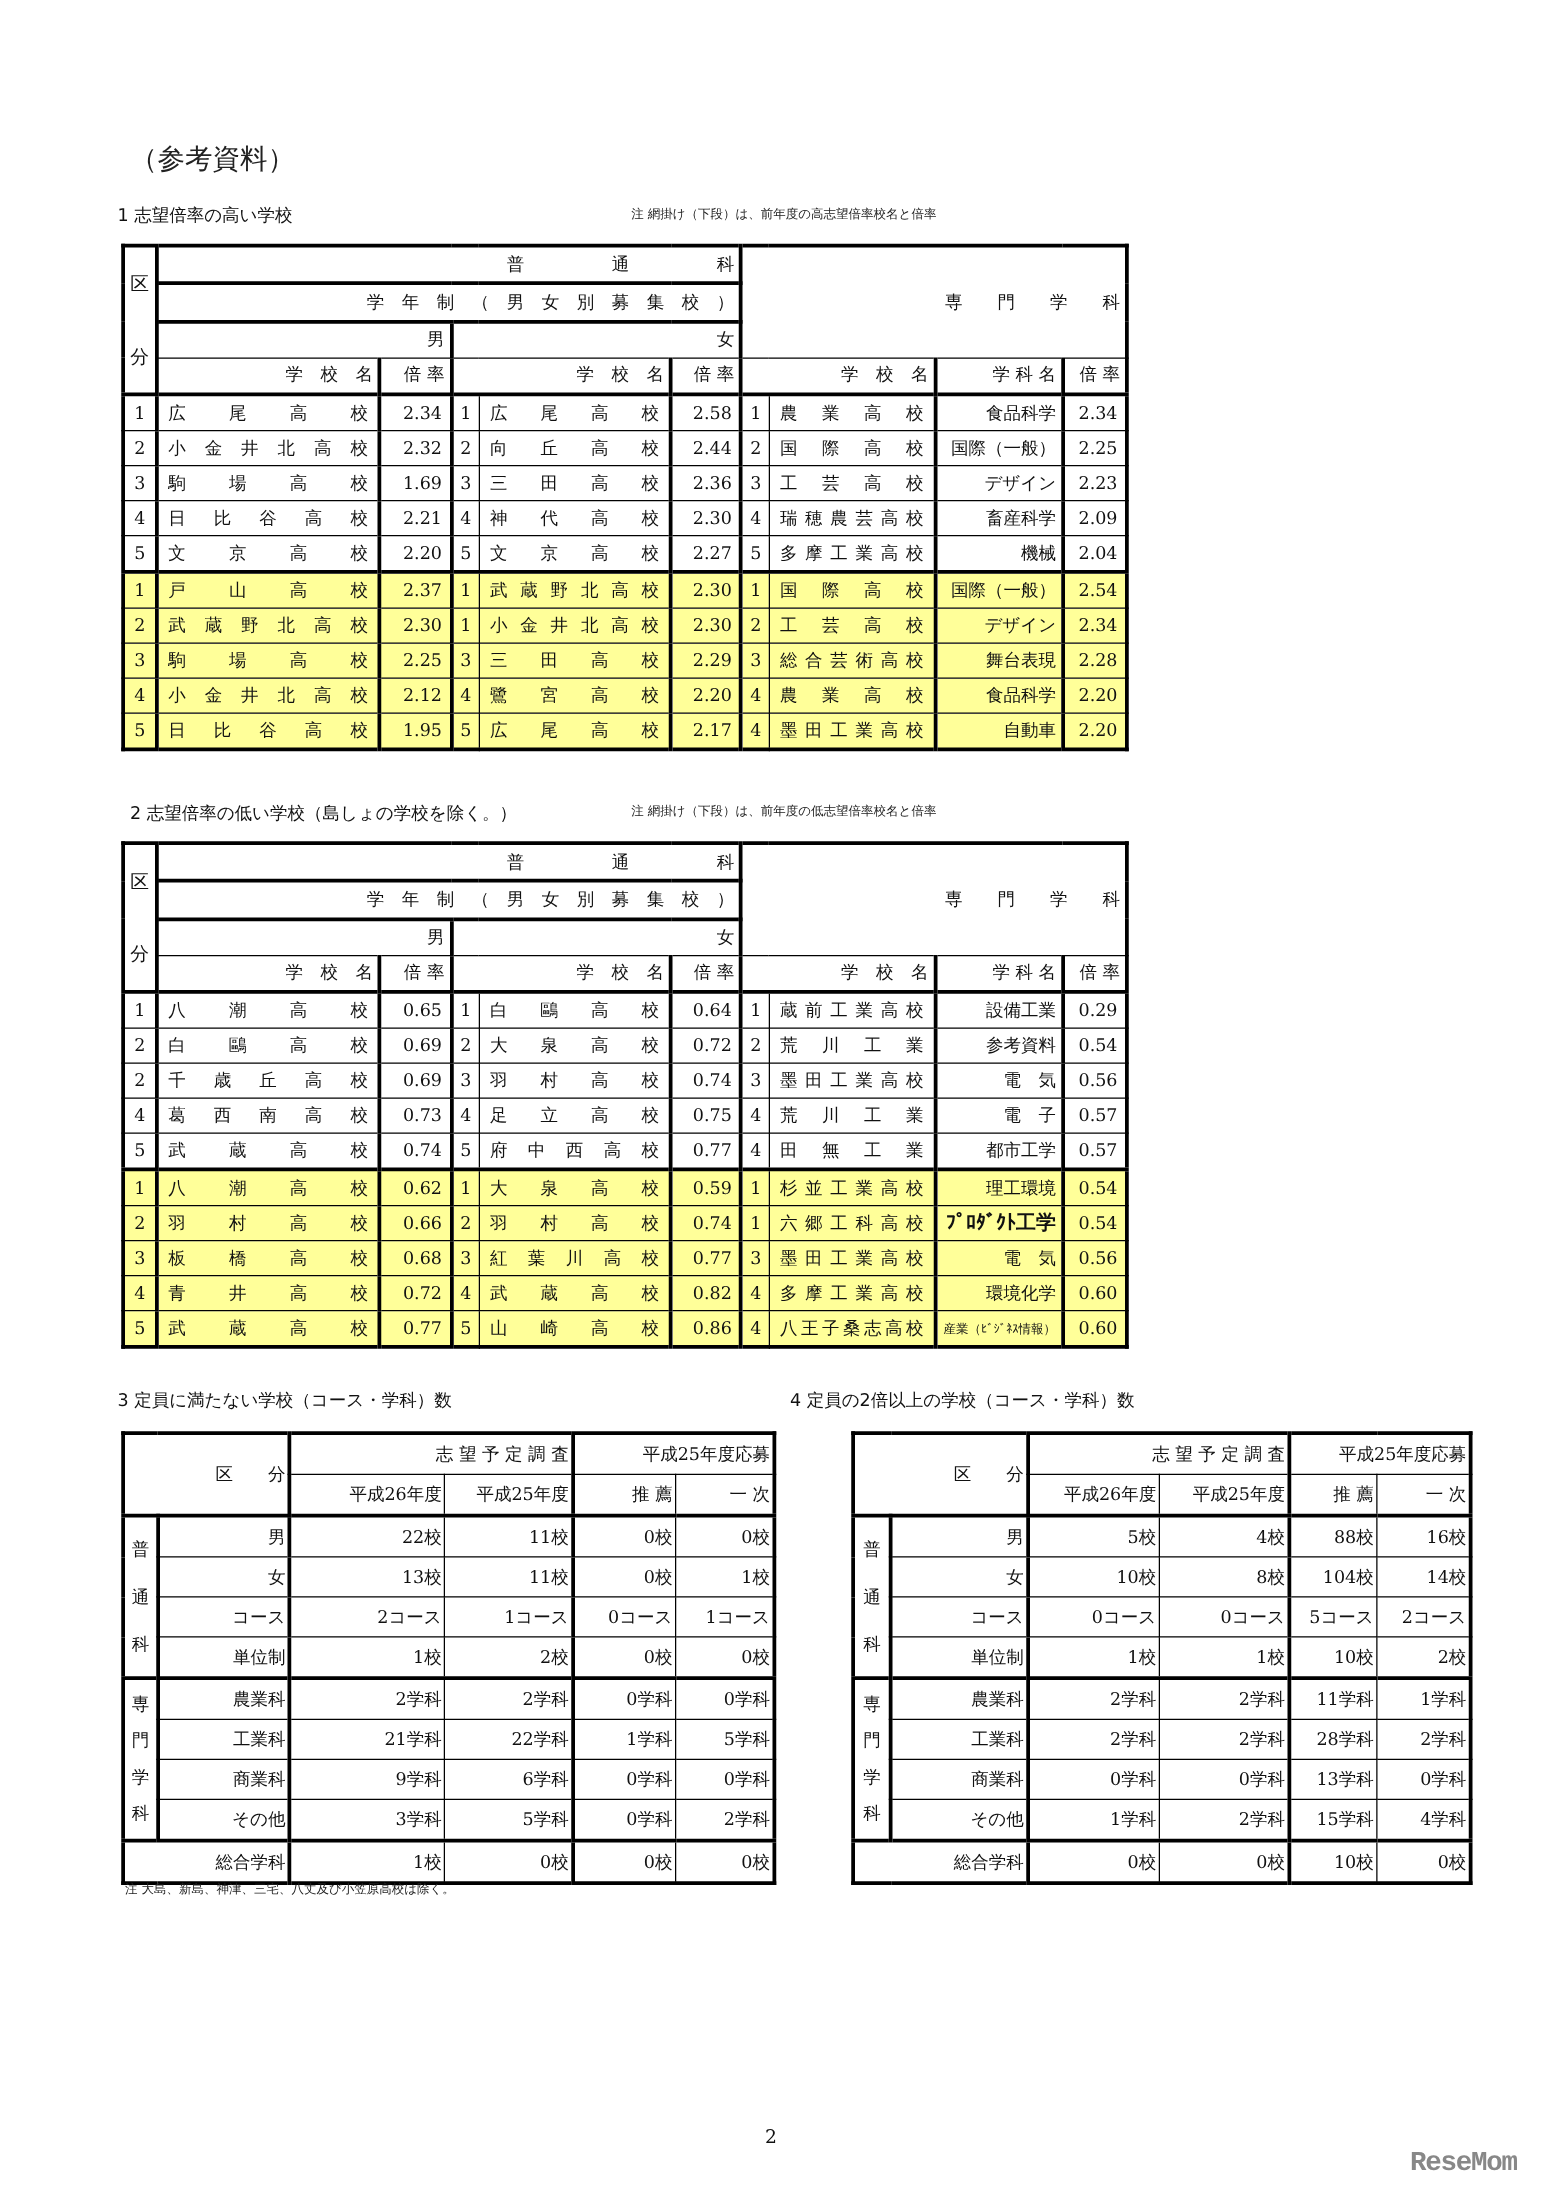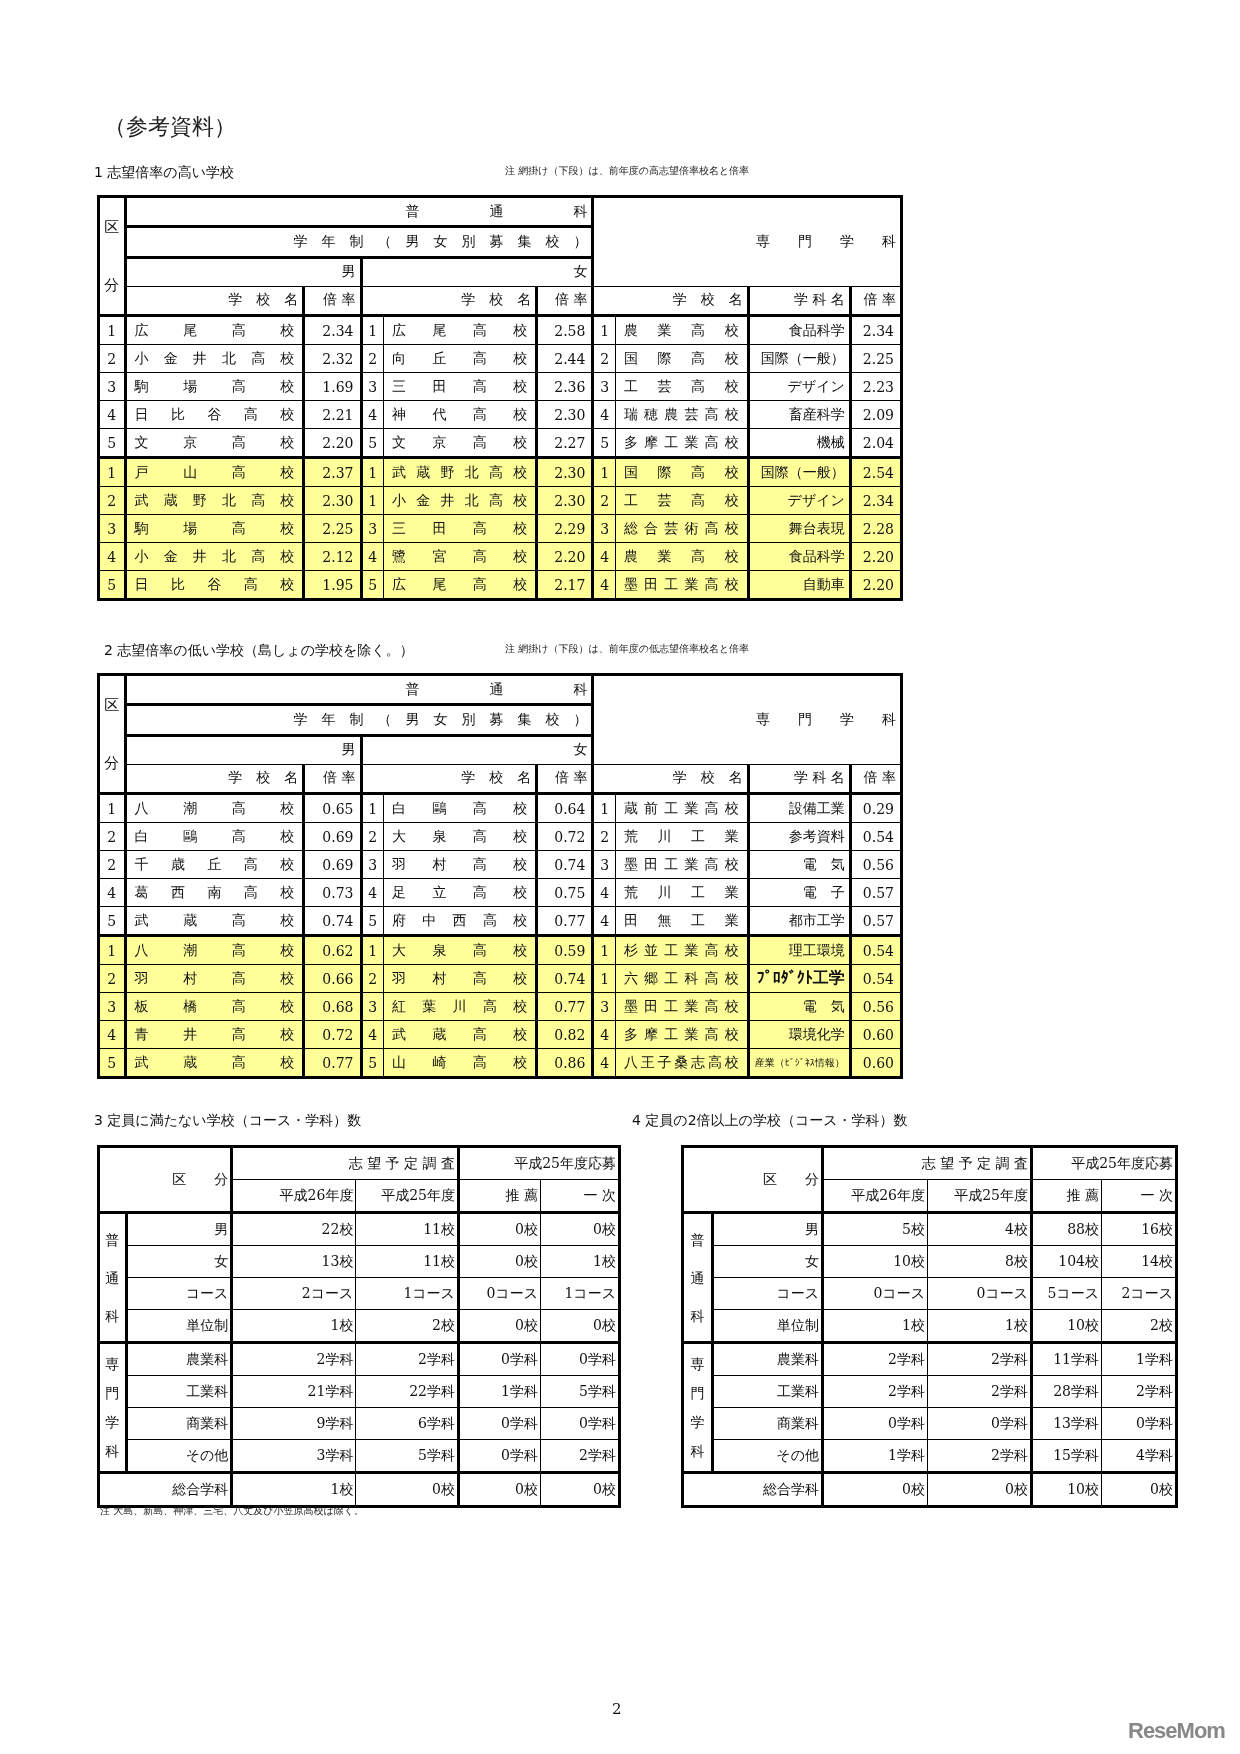--- a/index.html
+++ b/index.html
@@ -19,21 +19,21 @@
   .bl-t { border-top:3px solid #000 !important; }
   .bl-b { border-bottom:3px solid #000 !important; }
   .bl-l { border-left:3px solid #000 !important; }
   .bl-r { border-right:3px solid #000 !important; }
   table.ct { position:absolute; border-collapse:collapse; border:3px solid #000; table-layout:fixed; }
   table.ct td { border:1px solid #000; font-size:14px; height:31px; padding:0 2px; white-space:nowrap; }
   table.ct td.c { text-align:right; }
   table.ct td.r { text-align:right; }
   table.ct td.vk { text-align:center; vertical-align:middle; font-size:14px; line-height:30px; padding:0; }
   .pagenum { left:612px; top:1700px; font-size:15px; }
-  .logo { left:1128px; top:1718px; font-family:Liberation Sans, sans-serif; font-weight:bold; font-size:22px; color:#888; letter-spacing:-1px; }
+  .logo { left:1128px; top:1718px; font-family:Liberation Mono, monospace; font-weight:bold; font-size:22px; color:#888; letter-spacing:-1px; }
 </style>
 </head>
 <body>
 
 <div class="abs title">（参考資料）</div>
 
 <div class="abs sec" style="left:94px;top:164px;">1 志望倍率の高い学校</div>
 <div class="abs note" style="left:505px;top:164px;">注 網掛け（下段）は、前年度の高志望倍率校名と倍率</div>
 <table class="rt" id="t1" style="left:97px;top:195px;width:806px;">
   <colgroup>

